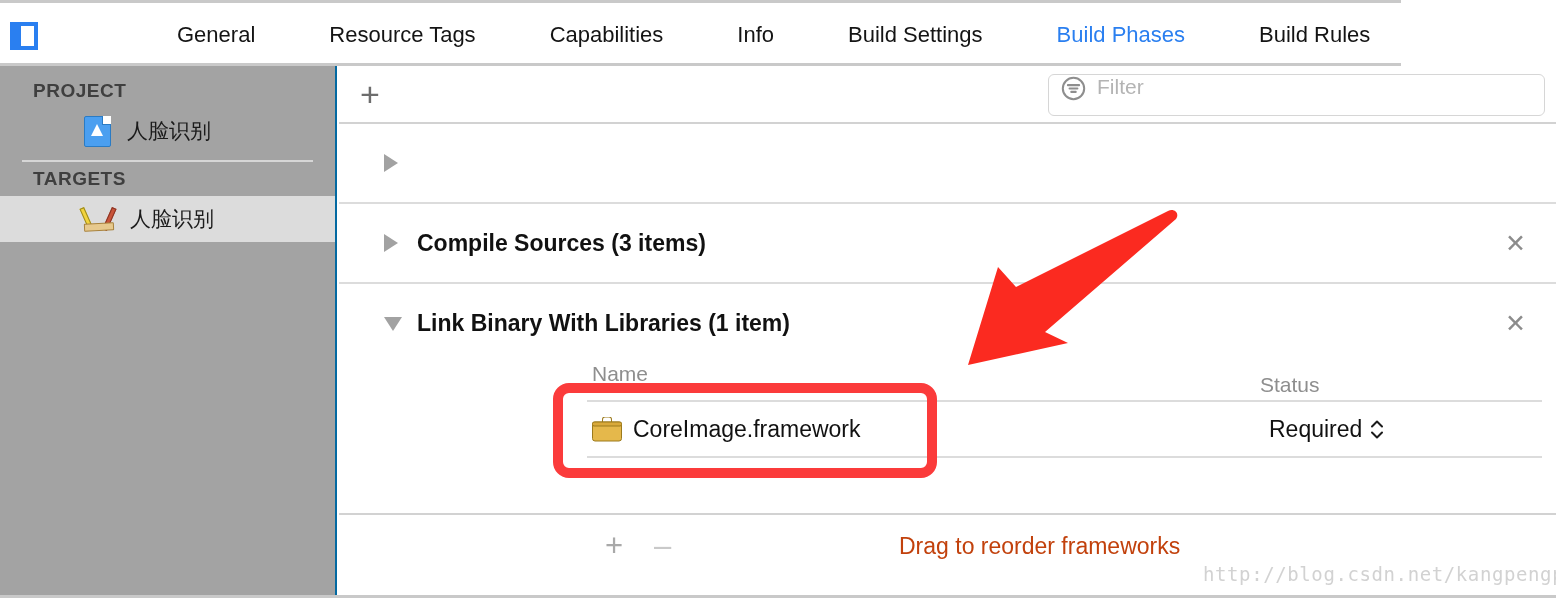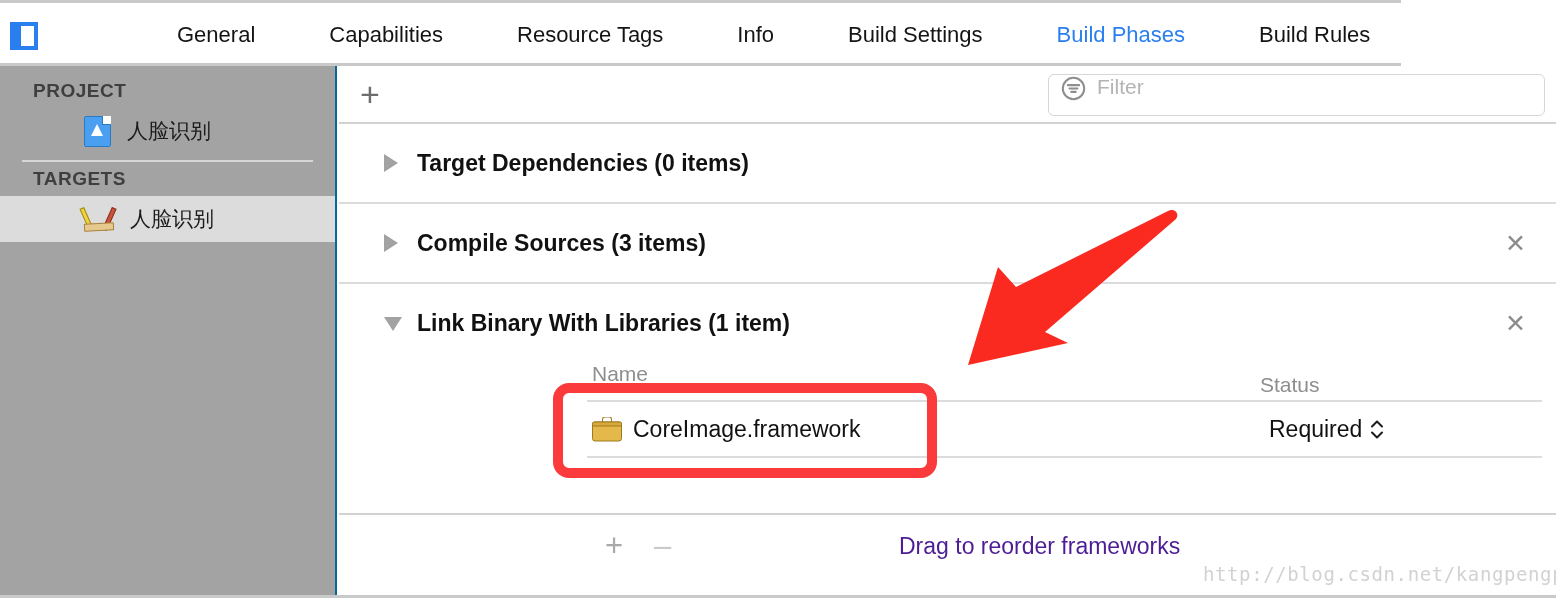--- a/index.html
+++ b/index.html
@@ -180,21 +180,21 @@
   .fw-footer .plus {
     position: absolute; left: 266px; top: 16px;
     font-size: 31px; color: #a9a9a9; font-weight: 300; line-height: 30px;
   }
   .fw-footer .minus {
     position: absolute; left: 315px; top: 16px;
     font-size: 31px; color: #c9c9c9; font-weight: 300; line-height: 30px;
   }
   .fw-footer .hint {
     position: absolute; left: 560px; top: 50%; transform: translateY(-50%);
-    font-size: 23px; color: #4c1d95; white-space: nowrap;
+    font-size: 23px; color: #c2410c; white-space: nowrap;
   }
 
   
   .anno-rect {
     position: absolute; left: 553px; top: 383px; width: 384px; height: 95px;
     border: 10px solid #fb3b3b; border-radius: 16px; pointer-events: none;
   }
   .anno-arrow { position: absolute; left: 940px; top: 195px; pointer-events: none; }
 
   .watermark {
@@ -211,22 +211,22 @@
 <body>
 
 <div id="app">
 
   <div class="tabbar">
     <div class="panel-toggle">
       <div class="bar"></div>
     </div>
     <div class="tabs">
       <div class="tab">General</div>
+      <div class="tab">Resource Tags</div>
       <div class="tab">Capabilities</div>
-      <div class="tab">Resource Tags</div>
       <div class="tab">Info</div>
       <div class="tab">Build Settings</div>
       <div class="tab active">Build Phases</div>
       <div class="tab">Build Rules</div>
     </div>
   </div>
 
   <div class="sidebar">
     <div class="side-head project">PROJECT</div>
 
@@ -263,21 +263,20 @@
           <line x1="7" y1="9" x2="17" y2="9" stroke="#8e8e8e" stroke-width="1.8" stroke-linecap="round"></line>
           <line x1="8.5" y1="12" x2="15.5" y2="12" stroke="#8e8e8e" stroke-width="1.8" stroke-linecap="round"></line>
           <line x1="10" y1="15" x2="14" y2="15" stroke="#8e8e8e" stroke-width="1.8" stroke-linecap="round"></line>
         </svg>
         <span class="filter-ph">Filter</span>
       </div>
     </div>
 
     <div class="phase-row">
       <span class="disclosure closed"></span>
-      <span class="phase-title">Target Dependencies (0 items)</span>
     </div>
     <div class="phase-sep"></div>
 
     <div class="phase-row">
       <span class="disclosure closed"></span>
       <span class="phase-title">Compile Sources (3 items)</span>
       <span class="close-x">✕</span>
     </div>
     <div class="phase-sep"></div>
 

